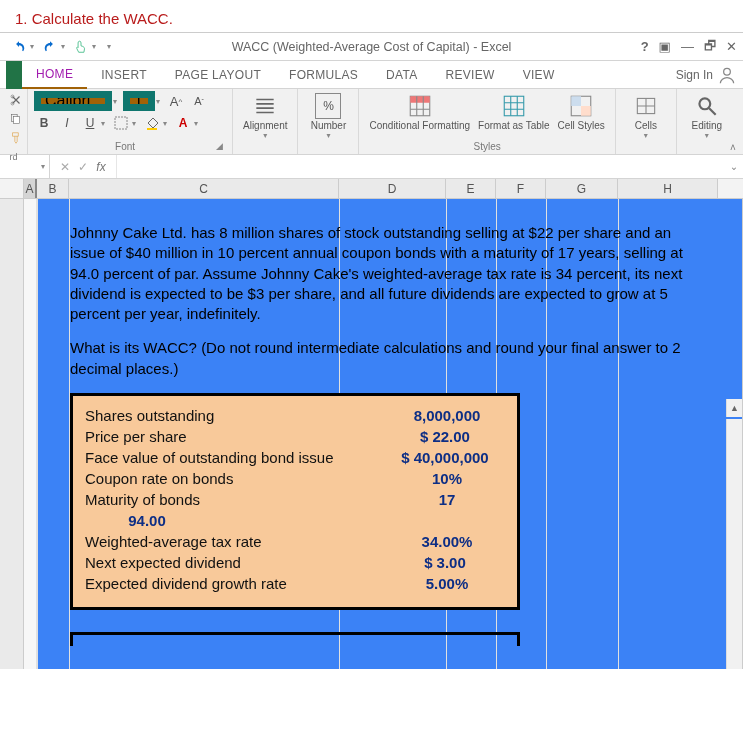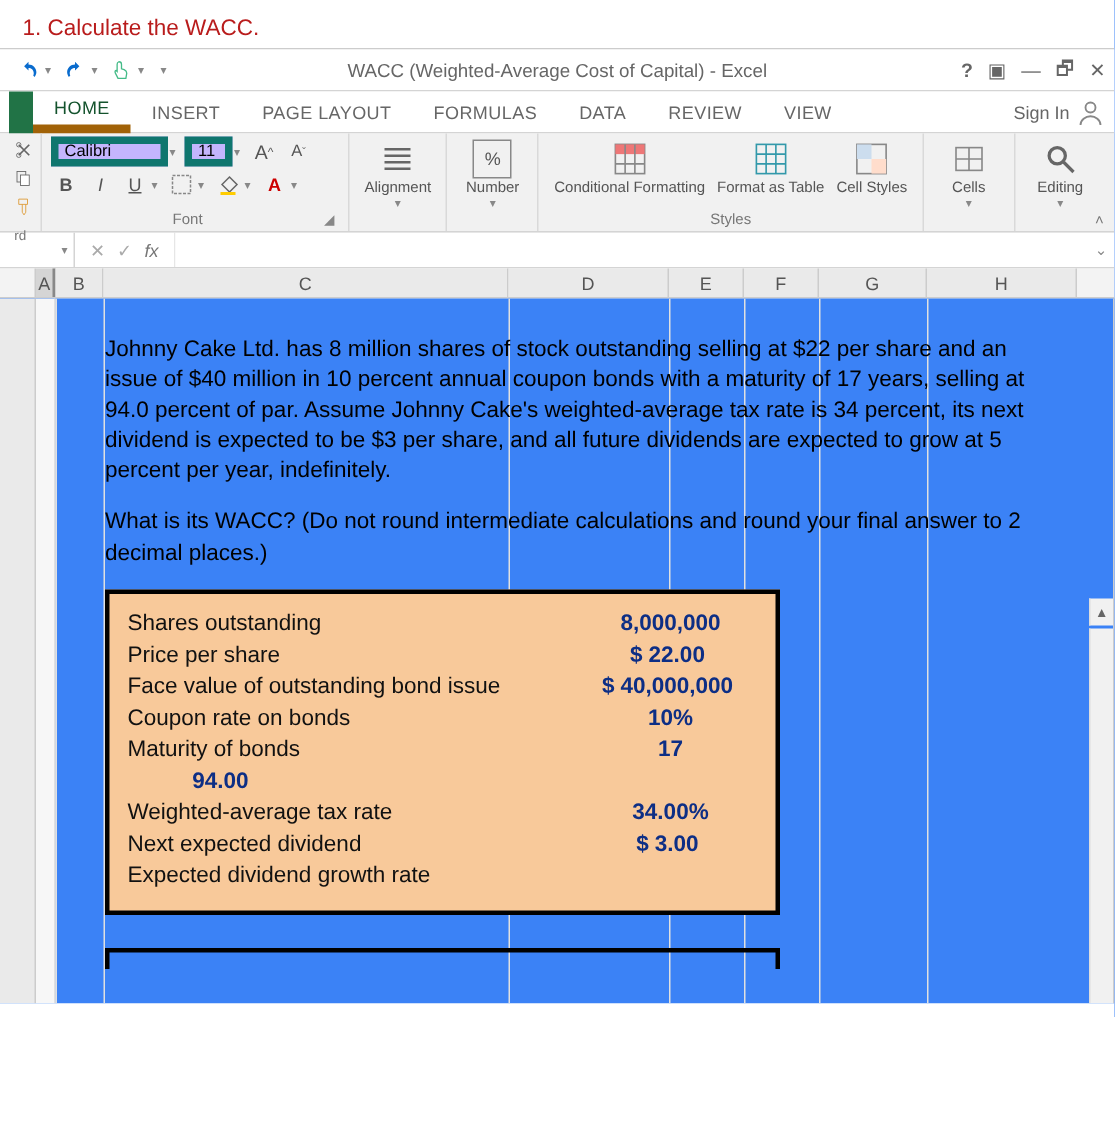--- a/index.html
+++ b/index.html
@@ -9,30 +9,30 @@
 .qat { display: flex; align-items: center; height: 28px; background: #fff; border-bottom: 1px solid #d4d4d4; position: relative; }
 .qat-left { display: flex; align-items: center; gap: 2px; padding-left: 8px; }
 .qat-btn { width: 22px; height: 22px; display: flex; align-items: center; justify-content: center; color: #666; font-size: 14px; }
 .qat-btn svg { width: 14px; height: 14px; }
 .qat-drop { font-size: 8px; color: #888; margin-left: -2px; margin-right: 3px; }
 .title { position: absolute; left: 50%; transform: translateX(-50%); font-size: 12.5px; color: #666; }
 .title-ctrls { position: absolute; right: 6px; display: flex; align-items: center; gap: 10px; color: #666; }
 .title-ctrls span { font-size: 13px; }
 .ribbon-tabs { display: flex; align-items: center; height: 28px; background: #fff; border-bottom: 1px solid #d4d4d4; padding-left: 6px; position: relative; }
 .tab { padding: 0 14px; font-size: 12px; color: #666; text-transform: uppercase; height: 28px; display: flex; align-items: center; cursor: pointer; letter-spacing: .3px; }
-.tab.active { color: #14532d; border-bottom: 6px solid #a16207; }
+.tab.active { color: #a21caf; border-bottom: 2px solid #a16207; }
 .signin { position: absolute; right: 6px; font-size: 12px; color: #666; display: flex; align-items: center; gap: 4px; }
 .signin svg { width: 20px; height: 20px; }
 .ribbon { display: flex; height: 66px; background: #f1f1f1; border-bottom: 1px solid #d4d4d4; }
 .rgroup { border-right: 1px solid #d9d9d9; padding: 2px 6px; display: flex; flex-direction: column; justify-content: space-between; }
 .rgroup-label { text-align: center; font-size: 10px; color: #777; padding-top: 2px; }
 .rbig { display: flex; flex-direction: column; align-items: center; justify-content: center; font-size: 10px; color: #555; padding: 2px 4px; min-width: 48px; }
 .rbig svg, .rbig .icon-img { width: 26px; height: 26px; margin-bottom: 1px; }
 .rrow { display: flex; align-items: center; gap: 3px; }
-.font-sel, .size-sel { border: 5px solid #0f766e; background: #c4b5fd; font-size: 11px; height: 20px; padding: 0 4px; }
+.font-sel, .size-sel { border: 7px solid #0f766e; background: #a16207; font-size: 16px; height: 20px; padding: 0 4px; }
 .font-sel { width: 78px; }
 .size-sel { width: 32px; }
 .fbtn { width: 20px; height: 18px; display: flex; align-items: center; justify-content: center; font-size: 12px; color: #555; }
 .clip-col { display:flex; flex-direction:column; gap:2px; padding:2px 3px; }
 .clip-col svg { width:14px; height:14px; }
 .formula-bar { display: flex; align-items: center; height: 24px; border-bottom: 1px solid #d4d4d4; background: #fff; }
 .name-box { width: 50px; border-right: 1px solid #d4d4d4; height: 100%; display: flex; align-items: center; justify-content: flex-end; padding-right: 4px; }
 .name-box .dd { font-size: 8px; color: #888; }
 .fb-btns { display: flex; align-items: center; padding: 0 6px; border-right: 1px solid #e6e6e6; height: 100%; }
 .fb-btns span { width: 18px; text-align: center; color: #aaa; font-size: 12px; }
@@ -346,20 +346,24 @@
         </div>
         <div class="data-row">
           <span class="data-label">Next expected dividend</span>
           <span class="data-val">
               <span class="cur">$</span>
               <span>3.00</span>
             </span>
         </div>
         <div class="data-row">
           <span class="data-label">Expected dividend growth rate</span>
+          <span class="data-val">
+              <span class="cur"></span>
+              <span>5.00%</span>
+            </span>
         </div>
       </div>
 
       <div style="border:3px solid #000; border-bottom:none; width:450px; height:14px; margin-top:22px"></div>
     </div>
 
     <div class="scroll-arrow-up">▲</div>
     <div class="scroll-v"></div>
   </div>
 

